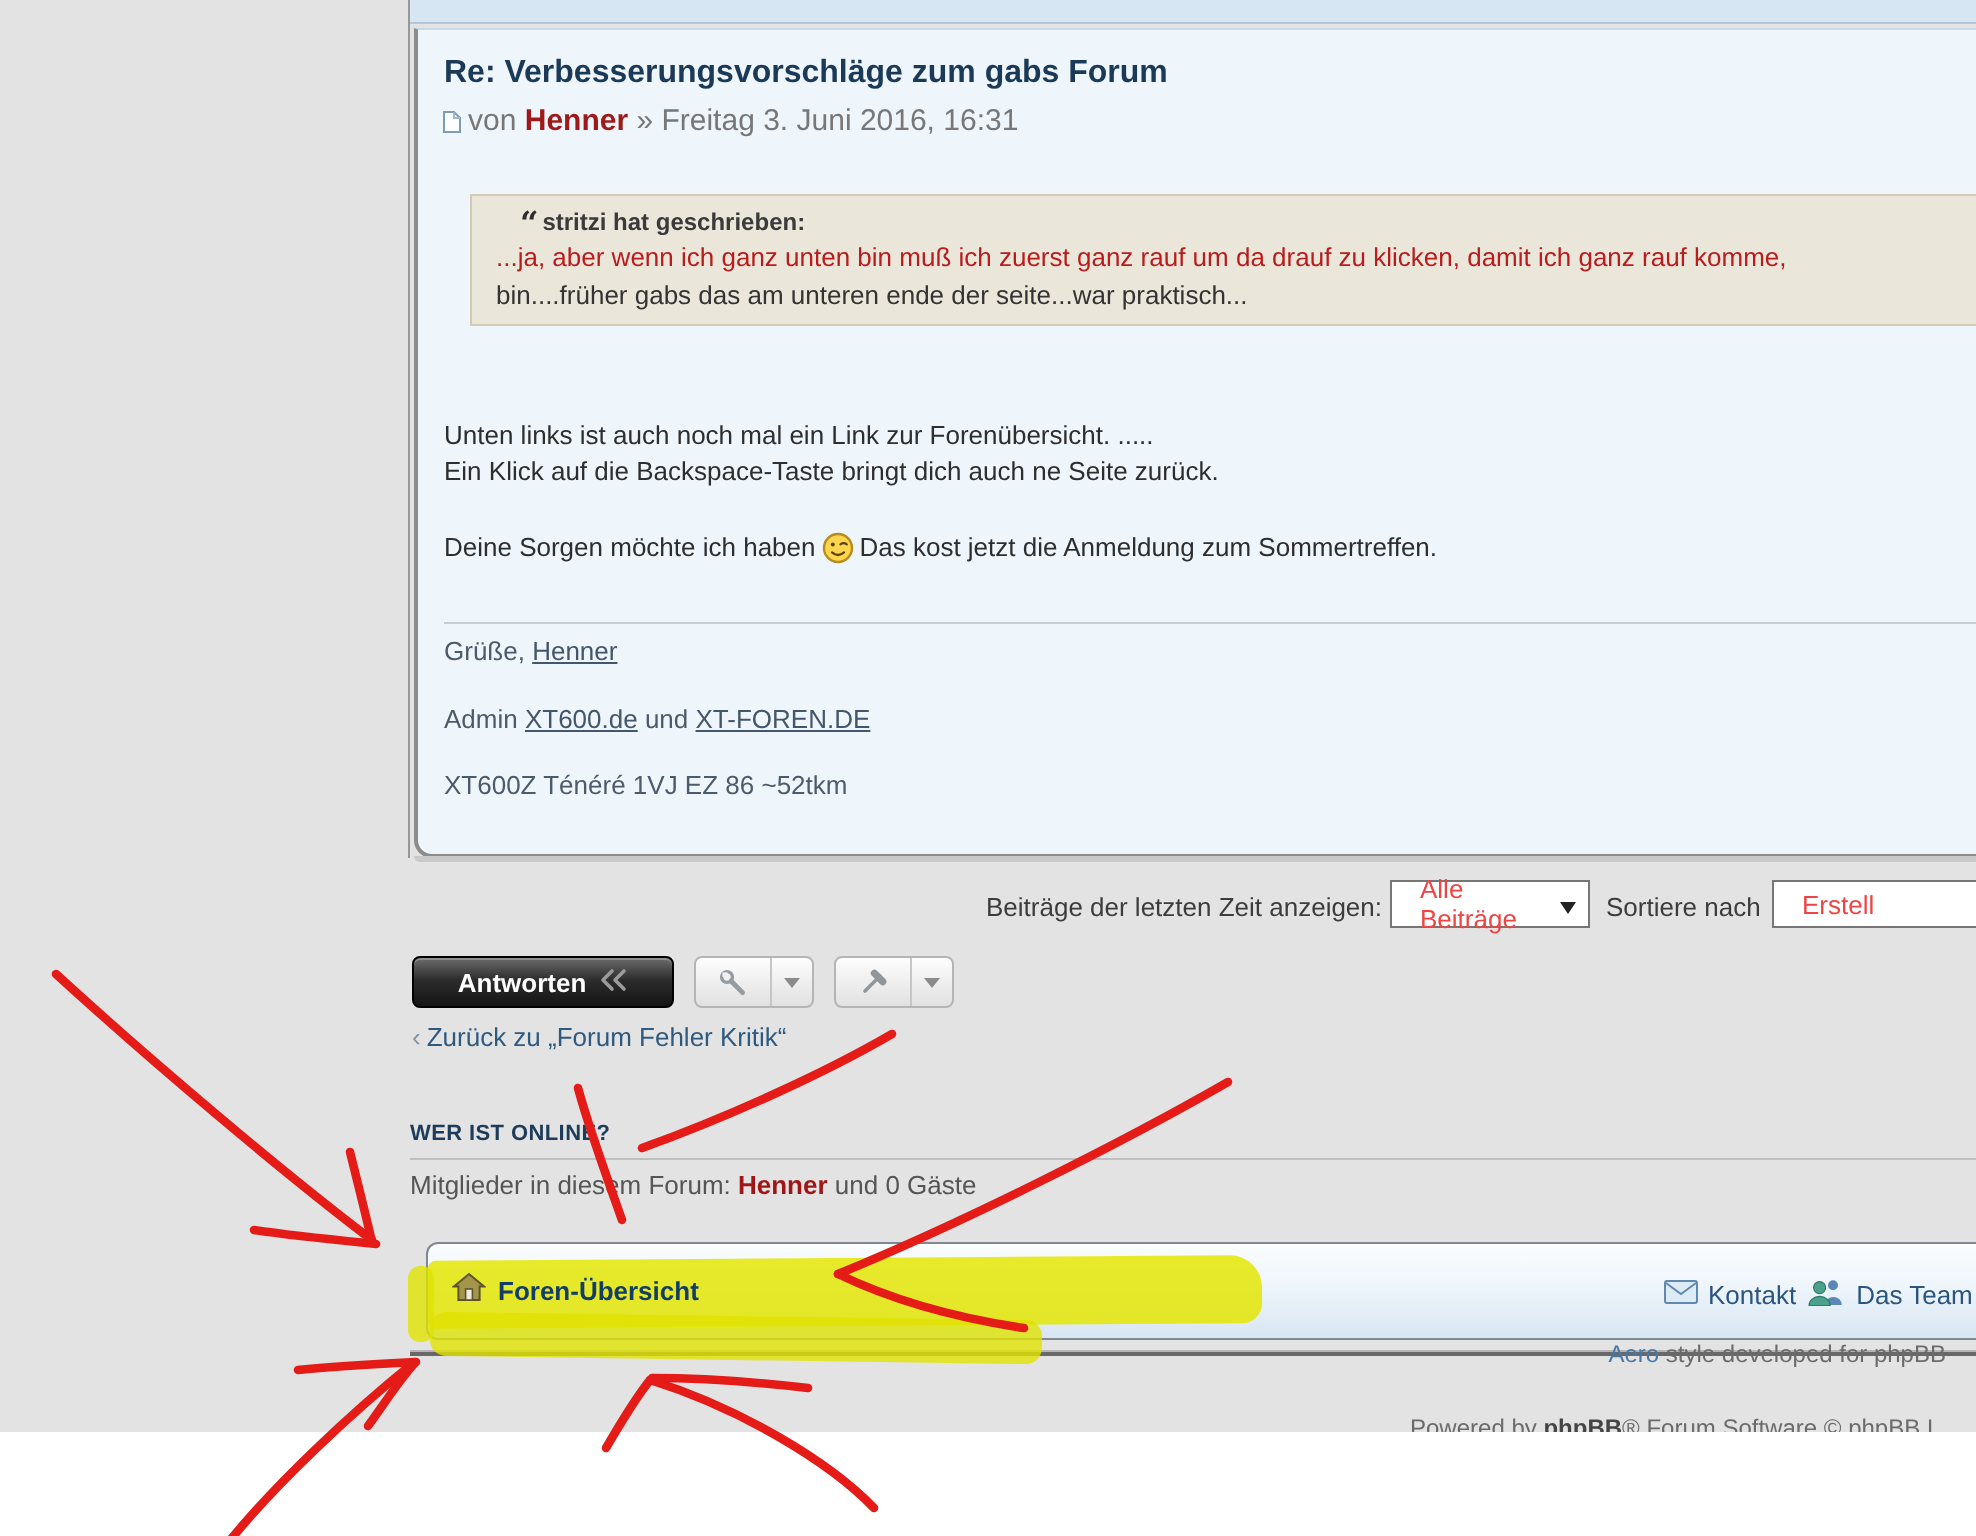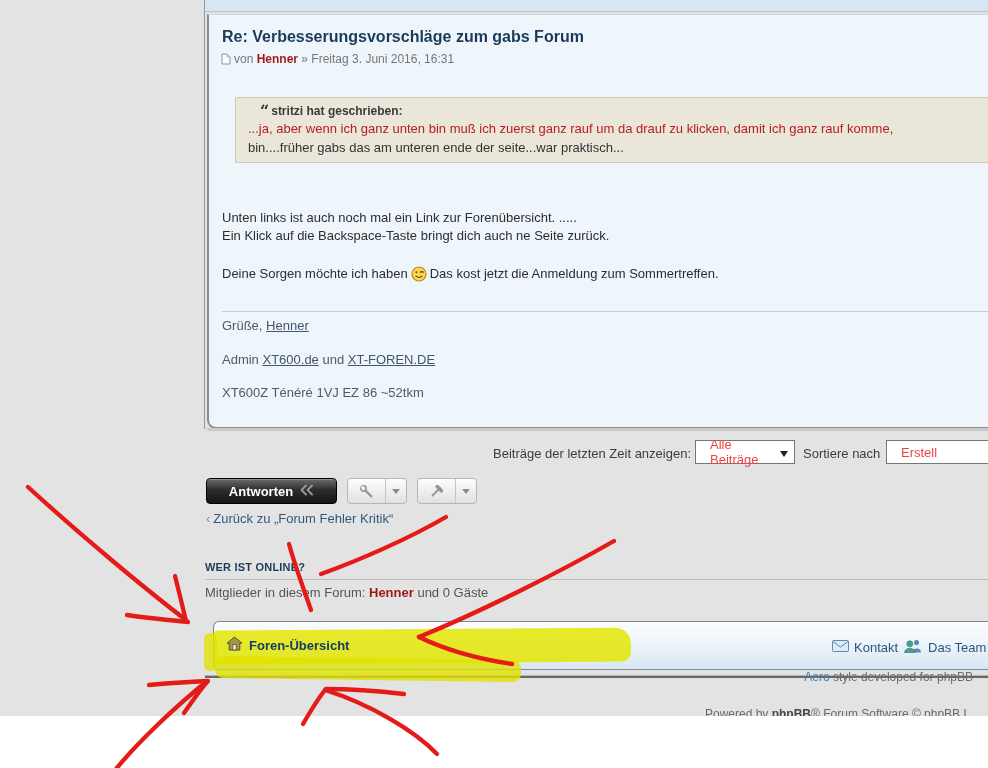--- a/index.html
+++ b/index.html
@@ -12,21 +12,21 @@
              background:#d7e6f3;border-bottom:1px solid #b2c6da;}
   .panel-outer-line{position:absolute;left:204px;top:0;width:1px;height:429px;background:#979797;}
 
   
   .post-panel{position:absolute;left:207px;top:14px;width:781px;height:412px;
               background:#eef5fb;border-left:2px solid #8c8c8c;border-bottom:2px solid #8c8c8c;
               border-top:1px solid #ccd9e5;border-radius:0 0 0 9px;}
   .panel-shadow{position:absolute;left:207px;top:428px;width:781px;height:3px;background:#c9c9c9;border-radius:0 0 0 6px;}
 
   .post-title{left:222px;top:28px;font-size:16px;font-weight:bold;color:#1b3a57;}
-  .byline{left:221px;top:52px;font-size:12px;color:#777;}
+  .byline{left:221px;top:52px;font-size:15px;color:#777;}
   .byline .author{color:#9e1a1a;font-weight:bold;}
   .page-ic{display:inline-block;vertical-align:-2px;margin-right:3px;}
 
   .quote{position:absolute;left:235px;top:97px;width:760px;height:64px;
          background:#eae6da;border:1px solid #d3cab6;overflow:hidden;}
   .quote-h{left:24px;top:4px;font-size:12px;font-weight:bold;color:#3a3a3a;}
   .qmark{font-family:"DejaVu Serif",serif;font-weight:bold;font-size:16px;vertical-align:-2px;margin-right:2px;color:#2e2e2e;}
   .quote-l1{left:12px;top:23px;color:#b91c1c;}
   .quote-l2{left:12px;top:42px;color:#333;}
 

